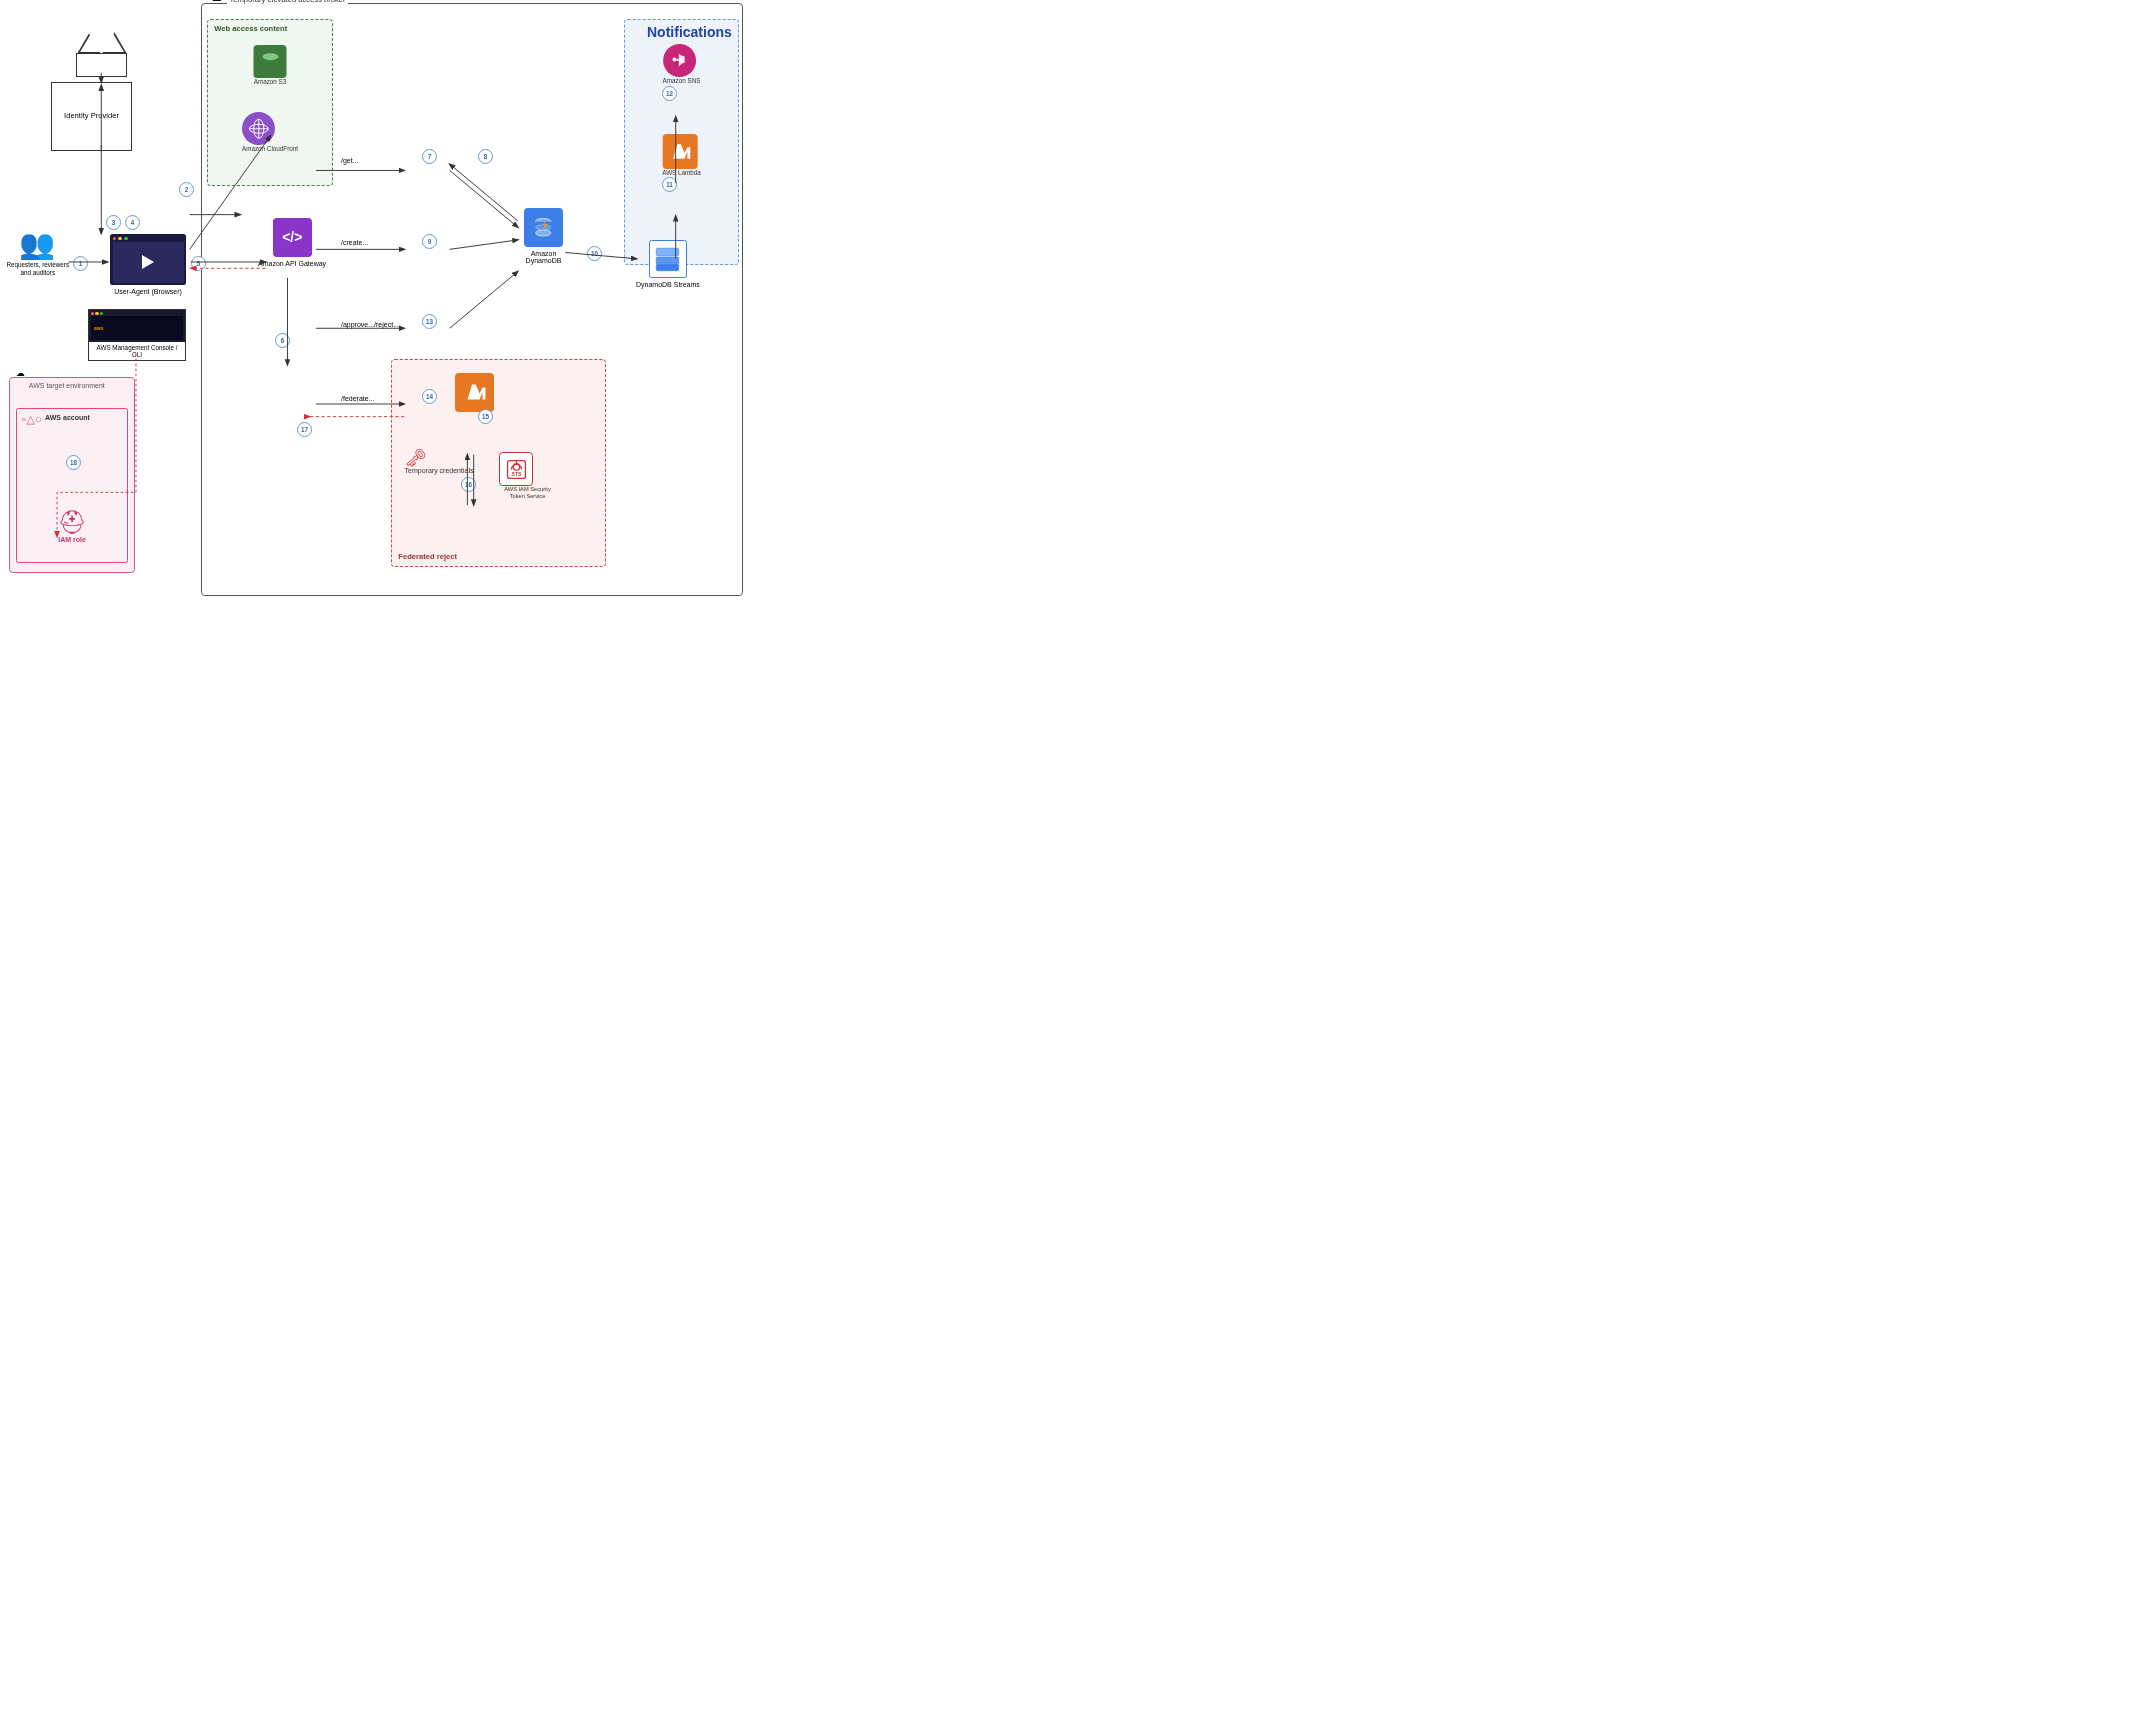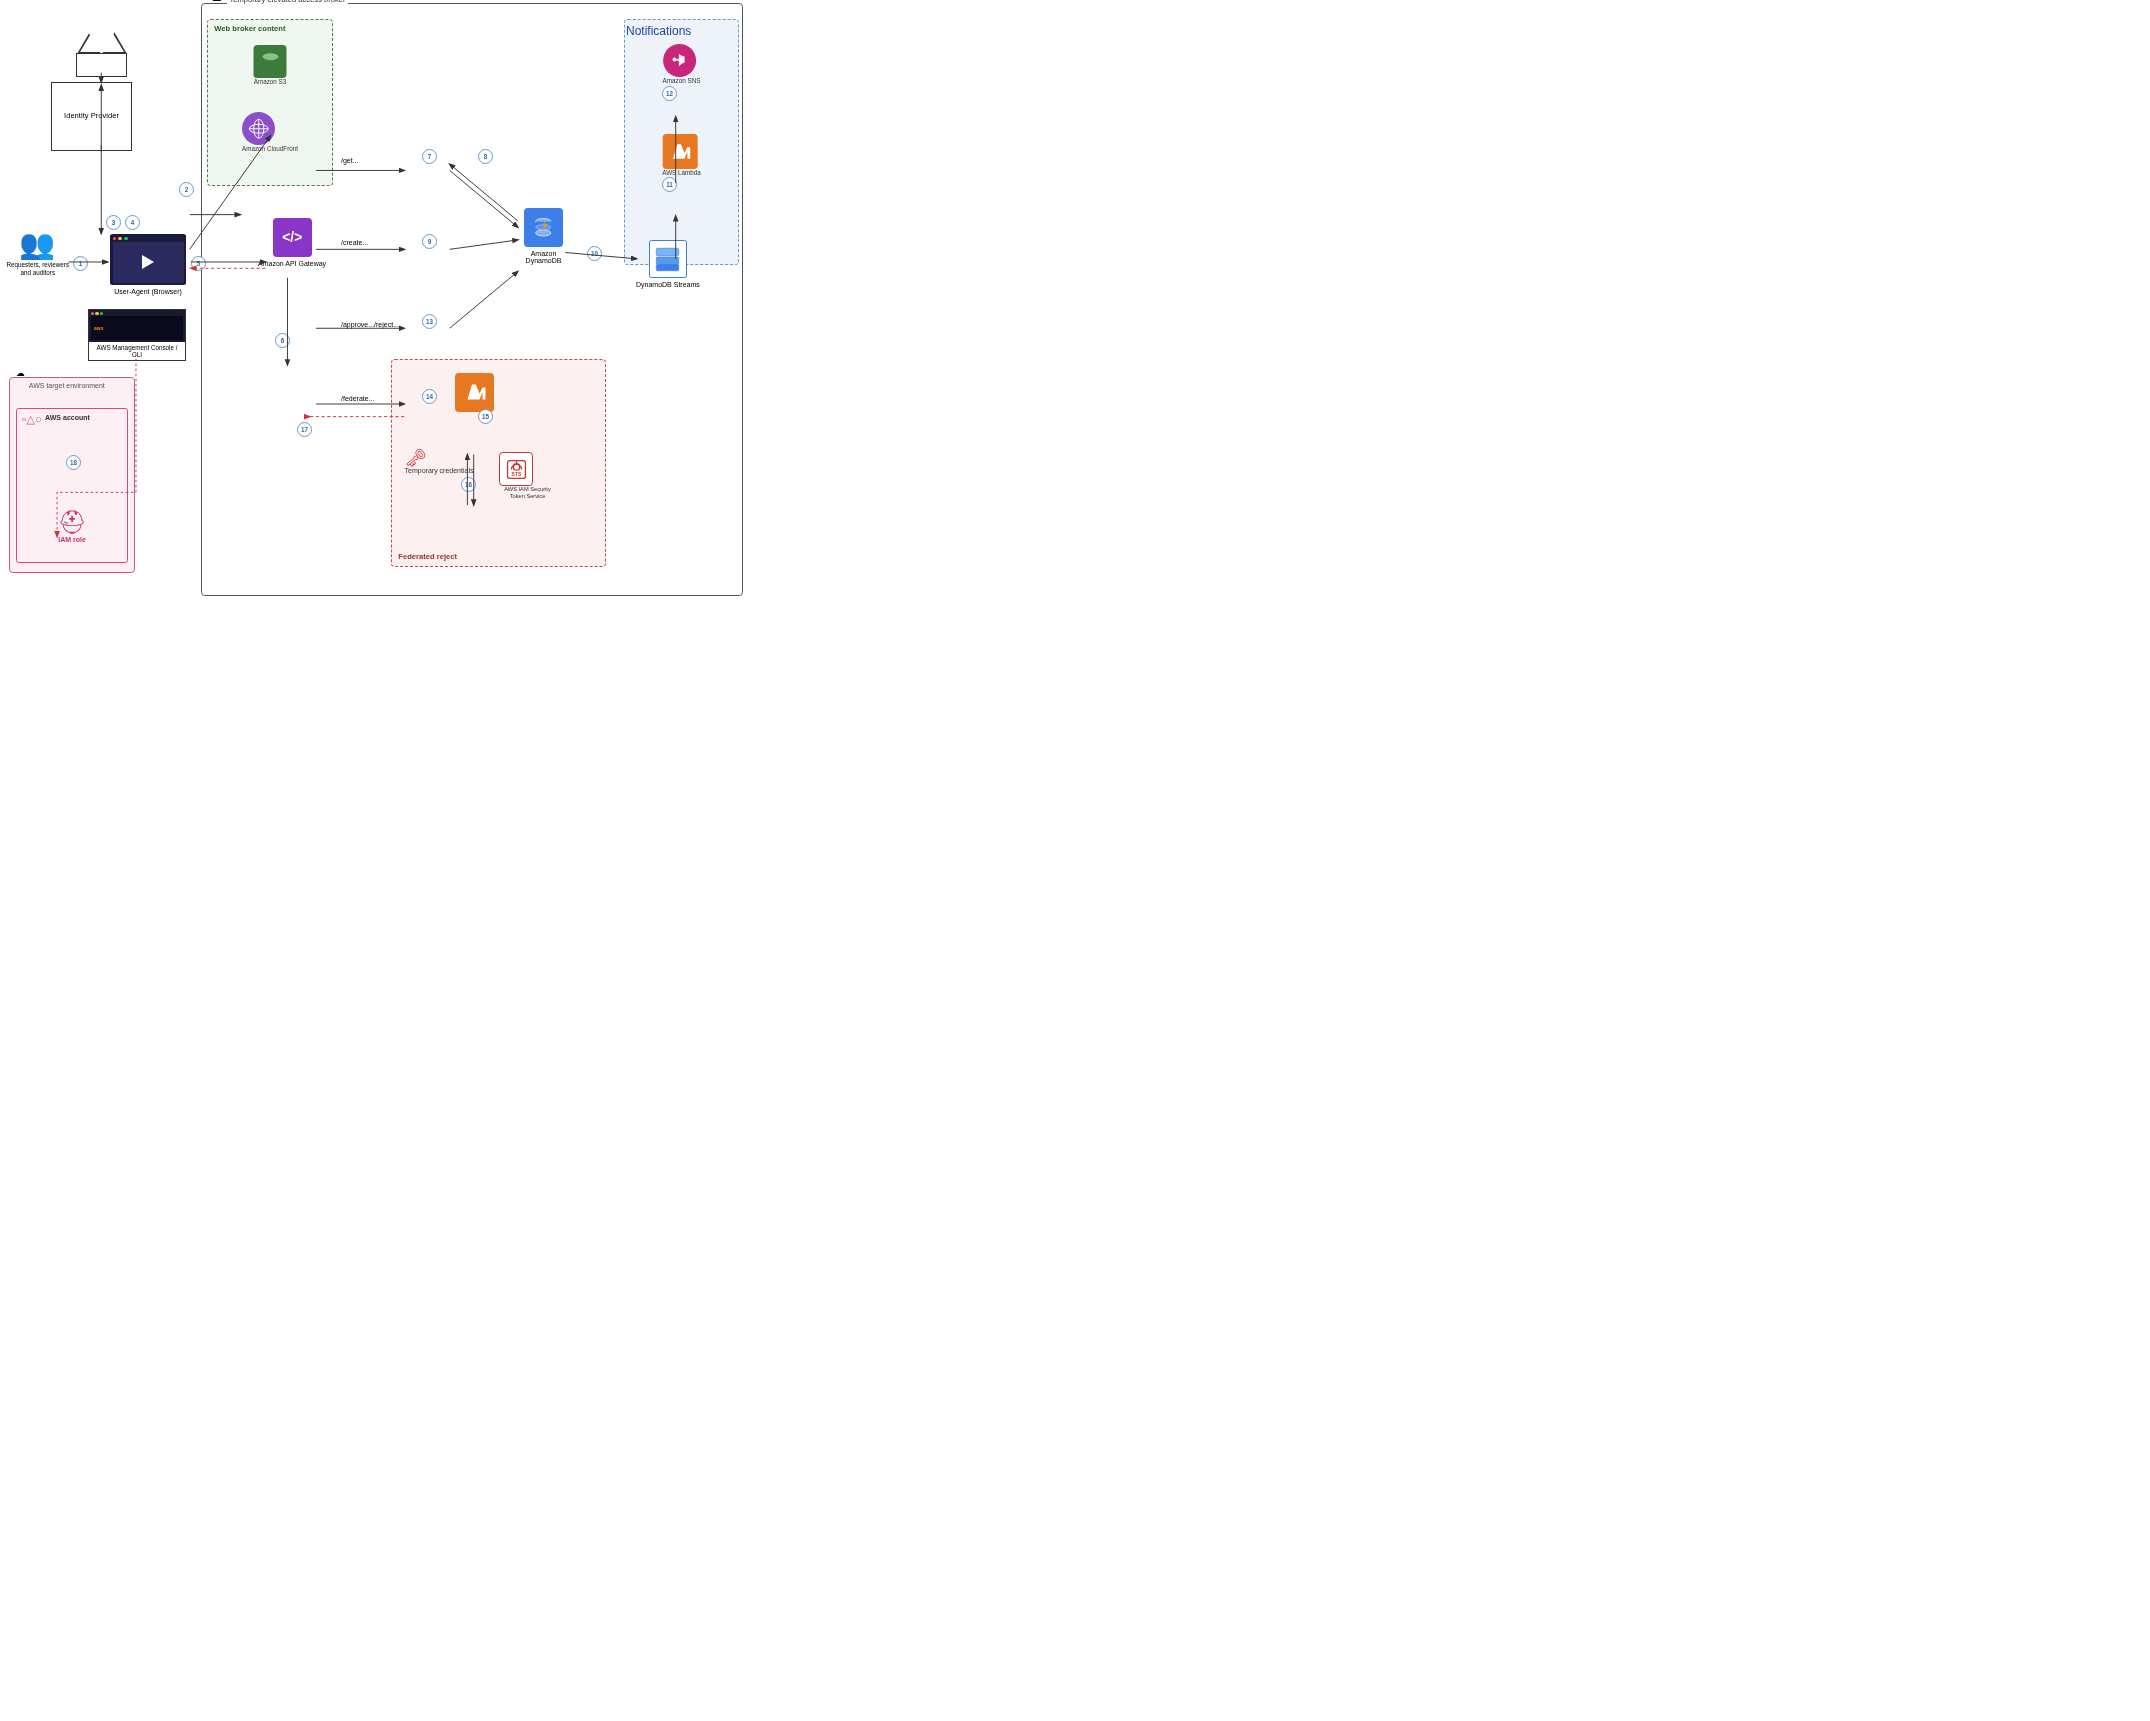--- a/index.html
+++ b/index.html
@@ -88,23 +88,23 @@
       width: 115px;
       height: 246px;
       border: 1.3px dashed #6699cc;
       border-radius: 3.8px;
       background: #eef3fa;
     }
 
     .notifications-label {
       position: absolute;
       top: 3.8px;
-      left: 1px;
-      font-size: 12px;
-      font-weight: normal;
+      left: 22px;
+      font-size: 14px;
+      font-weight: bold;
       color: #2244aa;
     }
 
     
     .api-endpoints-box {
       position: absolute;
       top: 295px;
       left: 207px;
       width: 126px;
       height: 189px;
@@ -309,21 +309,21 @@
 <body>
 
 <div class="diagram-container">
 
   <div class="main-broker-box">
     <span class="broker-label" style="position:absolute;top:-8.8px;left:25px;background:white;padding:0 2.5px;font-size:7.6px;">Temporary elevated access broker</span>
     <span style="position:absolute;top:-11.4px;left:9.5px;font-size:10px;">☁</span>
   </div>
 
   <div class="web-static-box">
-    <span class="web-static-label">Web broker content</span>
+    <span class="web-static-label">Web access content</span>
 
     <div class="service-item" style="top:25px;left:50%;transform:translateX(-50%);">
       <div class="s3-icon">
         <svg width="20" height="20" viewBox="0 0 32 32">
           <ellipse cx="16" cy="8" rx="12" ry="5" fill="#7ec87e" stroke="white" stroke-width="1"></ellipse>
           <path d="M4 8 L4 24 Q4 29 16 29 Q28 29 28 24 L28 8" fill="#3d7b3d" stroke="none"></path>
           <ellipse cx="16" cy="8" rx="12" ry="5" fill="#7ec87e"></ellipse>
         </svg>
       </div>
       <div class="service-label">Amazon S3</div>

